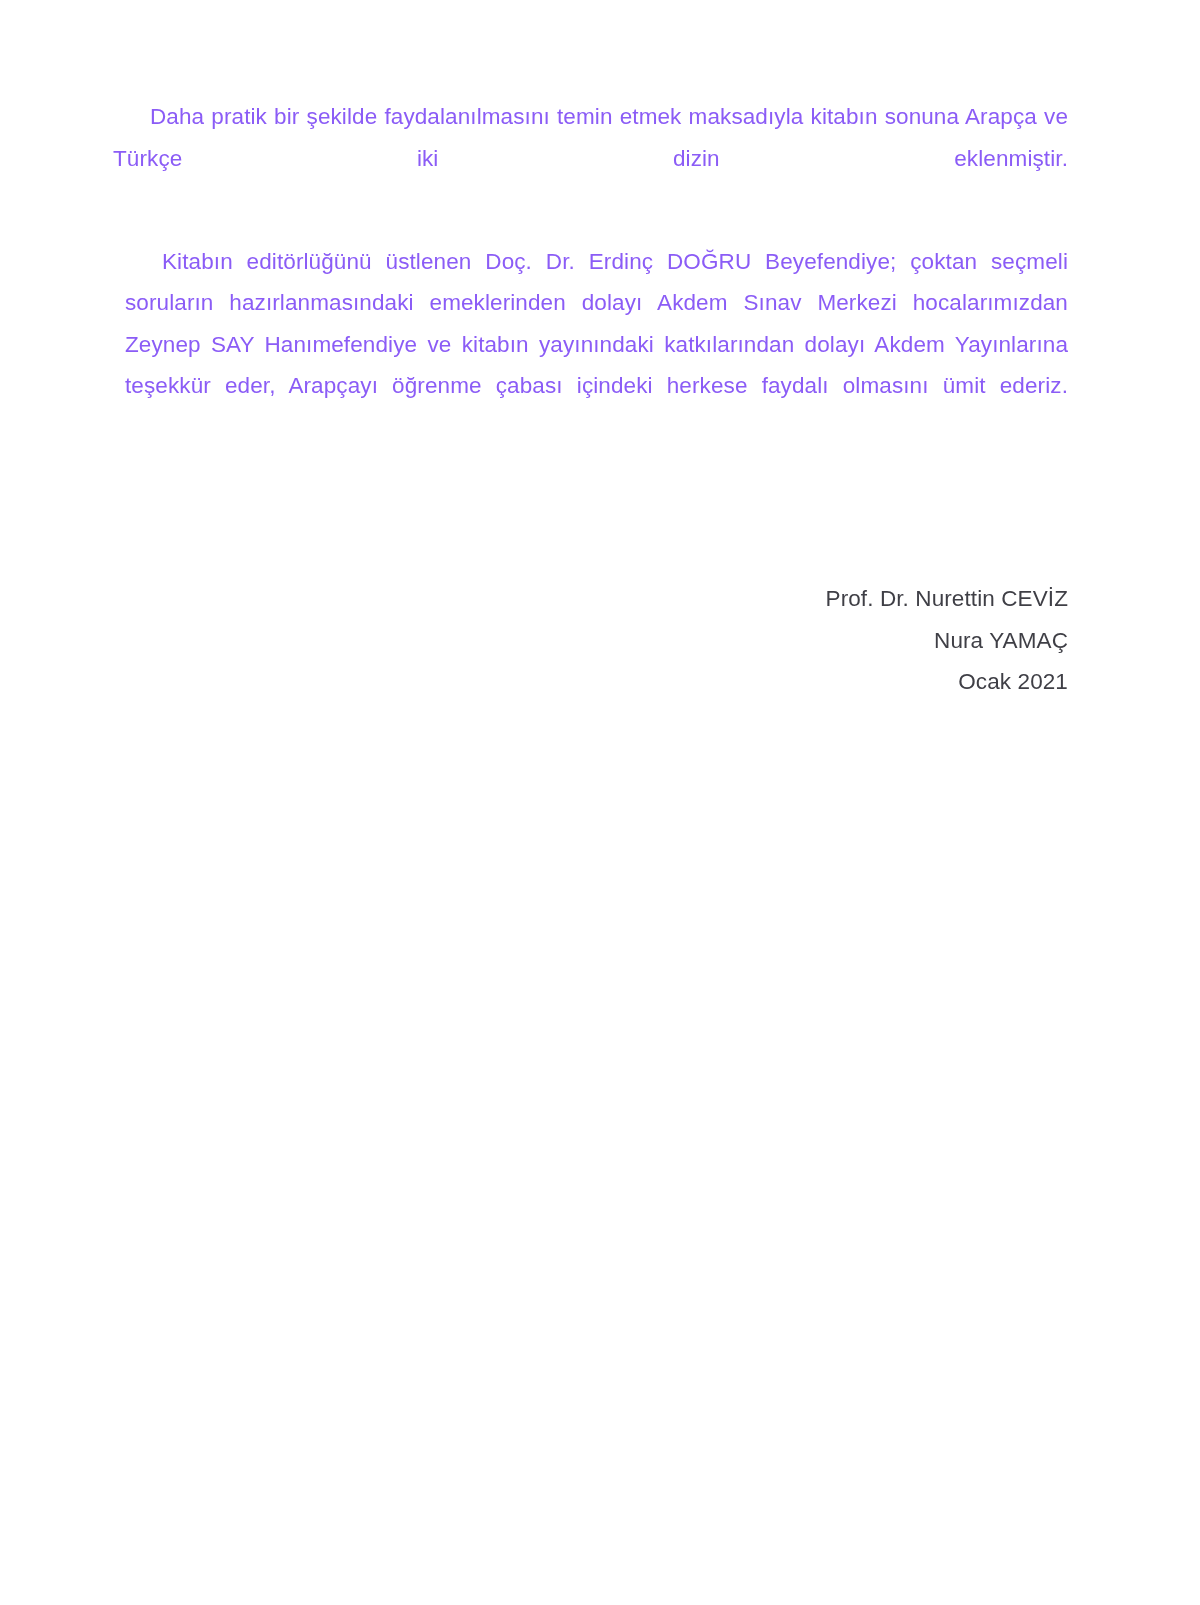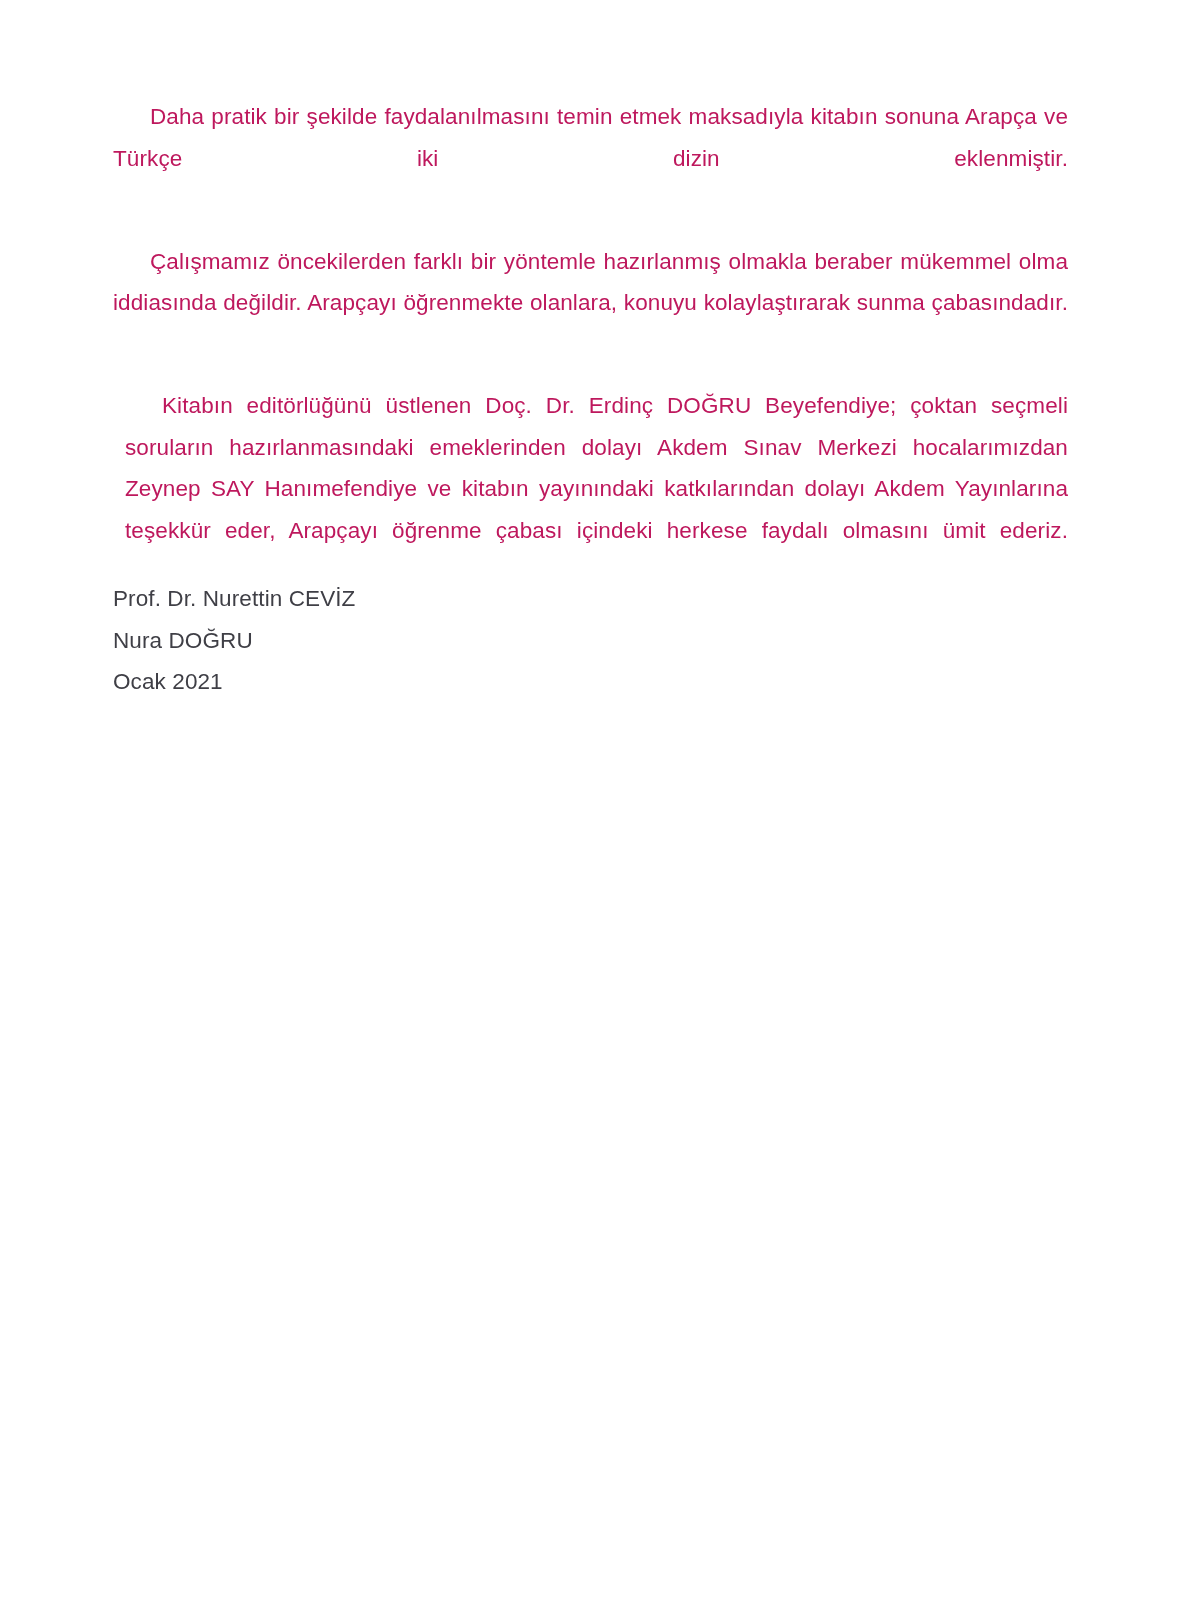--- a/index.html
+++ b/index.html
@@ -22,21 +22,21 @@
   }
   .content {
     position: absolute;
     left: 113px;
     top: 96px;
     width: 955px;
   }
   .para {
     font-size: 22.5px;
     line-height: 41.5px;
-    color: #be185d;
+    color: #8b5cf6;
     text-align: justify;
     text-justify: inter-word;
     text-indent: 37px;
     margin: 0 0 20px 0;
     letter-spacing: 0.1px;
     word-spacing: 0.2px;
     -webkit-hyphens: none;
     hyphens: none;
   }
   .para:last-of-type {
@@ -47,40 +47,39 @@
   .para::after {
     content: "";
     display: inline-block;
     width: 100%;
   }
   .signature {
     position: absolute;
     left: 113px;
     top: 578px;
     width: 955px;
-    text-align: left;
+    text-align: right;
   }
   .sig-line {
     font-size: 22.5px;
     line-height: 41.5px;
     color: #3f3f46;
     letter-spacing: 0.1px;
     white-space: nowrap;
   }
 </style>
 </head>
 <body>
 
 <div class="page">
 
   <div class="content">
     <p class="para">Daha pratik bir şekilde faydalanılmasını temin etmek maksadıyla kitabın sonuna Arapça ve Türkçe iki dizin eklenmiştir.</p>
-    <p class="para">Çalışmamız öncekilerden farklı bir yöntemle hazırlanmış olmakla beraber mükemmel olma iddiasında değildir. Arapçayı öğrenmekte olanlara, konuyu kolaylaştırarak sunma çabasındadır.</p>
     <p class="para">Kitabın editörlüğünü üstlenen Doç. Dr. Erdinç DOĞRU Beyefendiye; çoktan seçmeli soruların hazırlanmasındaki emeklerinden dolayı Akdem Sınav Merkezi hocalarımızdan Zeynep SAY Hanımefendiye ve kitabın yayınındaki katkılarından dolayı Akdem Yayınlarına teşekkür eder, Arapçayı öğrenme çabası içindeki herkese faydalı olmasını ümit ederiz.</p>
   </div>
 
   <div class="signature">
     <div class="sig-line">Prof. Dr. Nurettin CEVİZ</div>
-    <div class="sig-line">Nura DOĞRU</div>
+    <div class="sig-line">Nura YAMAÇ</div>
     <div class="sig-line">Ocak 2021</div>
   </div>
 
 </div>
 
 </body></html>

